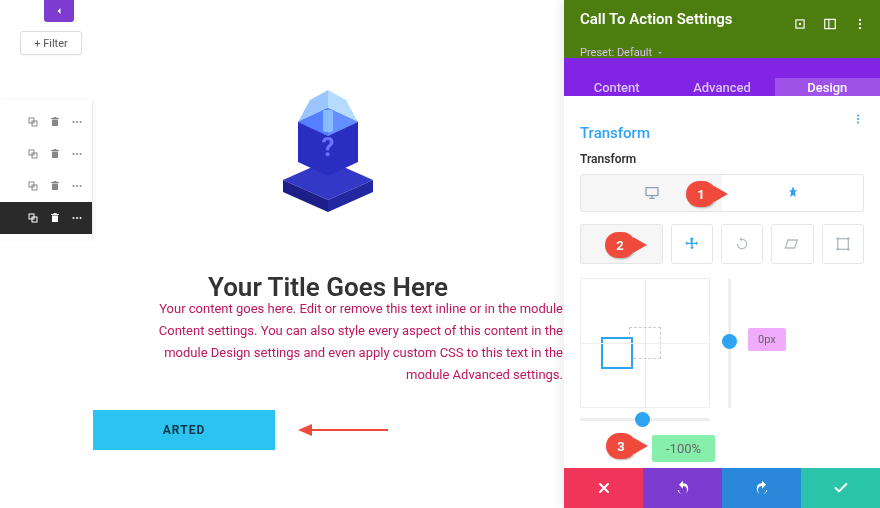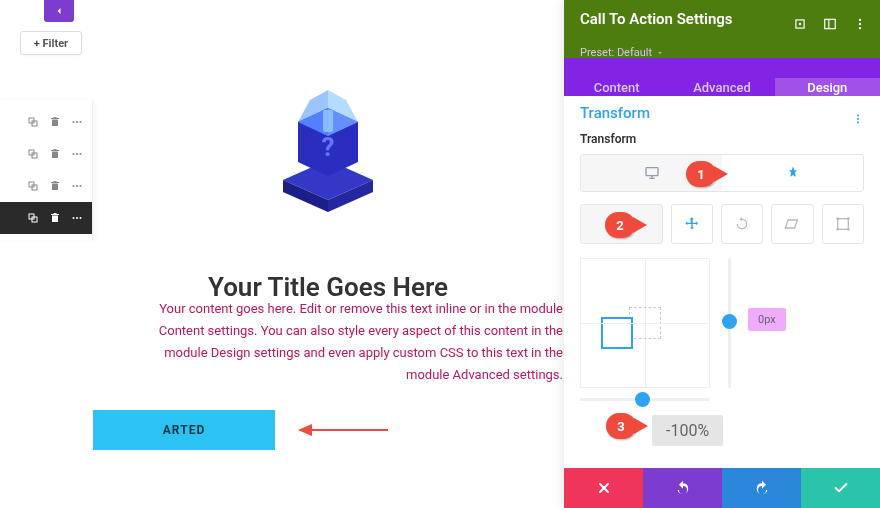--- a/index.html
+++ b/index.html
@@ -1,19 +1,19 @@
 <!DOCTYPE html>
 <html><head>
 <meta charset="utf-8">
 <style>
   * { box-sizing: border-box; margin: 0; padding: 0; }
   body { font-family: -apple-system, BlinkMacSystemFont, "Segoe UI", Roboto, Helvetica, Arial, sans-serif; width: 880px; height: 508px; overflow: hidden; position: relative; background: #fff; }
 
   
-  .left-strip { position: absolute; left: 0; top: 0; width: 93px; height: 508px; font-weight: bold; }
+  .left-strip { position: absolute; left: 0; top: 0; width: 93px; height: 508px; }
   .purple-tab { position: absolute; left: 44px; top: 0; width: 30px; height: 22px; background: #7e3bd0; border-bottom-left-radius: 3px; border-bottom-right-radius: 3px; display: flex; align-items: center; justify-content: center; }
   .purple-tab svg { width: 12px; height: 12px; fill: #fff; }
 
   .filter-btn { position: absolute; left: 20px; top: 31px; width: 62px; height: 24px; border: 1px solid #ddd; border-radius: 3px; background: #fff; display: flex; align-items: center; justify-content: center; font-size: 11px; color: #555; cursor: pointer; box-shadow: 0 1px 2px rgba(0,0,0,0.05); }
 
   .layers-panel { position: absolute; left: 0; top: 100px; width: 93px; background: #fff; border-right: 1px solid #eee; padding: 6px 0; box-shadow: 2px 0 4px rgba(0,0,0,0.04); }
   .layer-row { height: 32px; display: flex; align-items: center; justify-content: flex-end; padding-right: 8px; gap: 8px; }
   .layer-row .ic { width: 14px; height: 14px; display: flex; align-items: center; justify-content: center; color: #888; }
   .layer-row.active { background: #2a2a2a; }
   .layer-row.active .ic { color: #fff; }
@@ -33,21 +33,21 @@
   .panel-title { font-size: 15px; font-weight: 600; }
   .panel-preset { font-size: 11px; color: #d6c2f0; margin-top: 18px; display: flex; align-items: center; gap: 4px; }
   .panel-header-icons { position: absolute; right: 12px; top: 16px; display: flex; gap: 14px; }
   .panel-header-icons span { width: 16px; height: 16px; display: flex; align-items: center; justify-content: center; cursor: pointer; }
   .panel-header-icons svg { width: 14px; height: 14px; fill: #fff; }
 
   .panel-tabs { background: #8224e3; height: 38px; display: flex; }
   .panel-tab { flex: 1; display: flex; align-items: center; justify-content: center; font-size: 13px; color: #d9c6f5; font-weight: 500; cursor: pointer; margin-top: 20px; }
   .panel-tab.active { background: #a051e8; color: #fff; }
 
-  .panel-body { flex: 1; overflow: auto; padding: 8px 16px; position: relative; }
+  .panel-body { flex: 1; overflow: auto; padding: 28px 16px; position: relative; }
   .sect-title { color: #2ea3f2; font-size: 15px; font-weight: 500; margin-bottom: 10px; }
   .sect-menu { position: absolute; right: 16px; top: 14px; color: #2ea3f2; cursor: pointer; }
   .sect-label { font-size: 12px; font-weight: 600; color: #333; margin: 10px 0 8px; }
 
   .resp-toggle { display: flex; border: 1px solid #e5e5e5; border-radius: 3px; overflow: hidden; height: 38px; }
   .resp-toggle > div { flex: 1; display: flex; align-items: center; justify-content: center; cursor: pointer; position: relative; }
   .resp-toggle > div:first-child { background: #f6f6f6; }
   .resp-toggle svg { width: 16px; height: 16px; fill: #8fa0b0; }
   .resp-toggle > div:last-child svg { fill: #2ea3f2; }
 
@@ -67,21 +67,21 @@
 
   .origin-slider-v { flex: 1; position: relative; }
   .v-track { position: absolute; left: 6px; top: 0; bottom: 0; width: 3px; background: #eee; border-radius: 2px; }
   .v-thumb { position: absolute; left: 0; top: 56px; width: 15px; height: 15px; border-radius: 50%; background: #2ea3f2; }
   .v-value { position: absolute; left: 26px; top: 50px; background: #f0abfc; padding: 5px 10px; font-size: 11px; color: #666; border-radius: 2px; }
 
   .h-group { margin-top: 10px; display: flex; align-items: center; gap: 14px; }
   .h-track { flex: 1; height: 3px; background: #eee; border-radius: 2px; position: relative; }
   .h-thumb { position: absolute; left: 55px; top: -6px; width: 15px; height: 15px; border-radius: 50%; background: #2ea3f2; }
   .h-value-row { margin-top: 14px; display: flex; align-items: center; gap: 12px; position: relative; }
-  .h-value { background: #e5e5e5; padding: 6px 14px; font-size: 16px; color: #666; border-radius: 2px; margin-left: 72px; }
+  .h-value { background: #86efac; padding: 6px 14px; font-size: 13px; color: #666; border-radius: 2px; margin-left: 72px; }
 
   
   .callout { position: absolute; display: flex; align-items: center; }
   .callout .bubble { width: 30px; height: 26px; background: #f04a3d; border-radius: 13px; display: flex; align-items: center; justify-content: center; color: #fff; font-size: 13px; font-weight: 700; position: relative; box-shadow: 1px 1px 2px rgba(0,0,0,0.3); }
   .callout .bubble::after { content: ""; position: absolute; right: -12px; top: 5px; width: 0; height: 0; border-top: 8px solid transparent; border-bottom: 8px solid transparent; border-left: 14px solid #f04a3d; }
 
   
   .panel-footer { height: 40px; display: flex; }
   .panel-footer > div { flex: 1; display: flex; align-items: center; justify-content: center; cursor: pointer; }
   .panel-footer svg { width: 16px; height: 16px; fill: #fff; }

